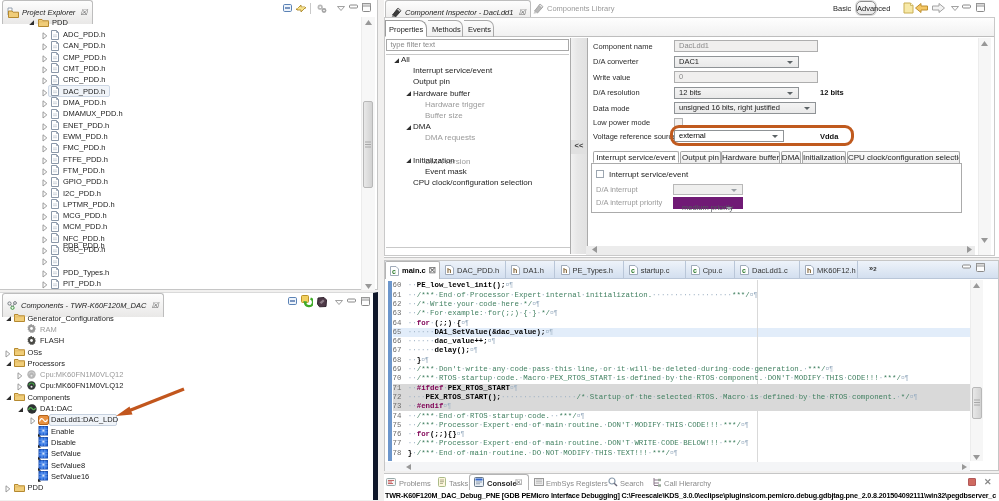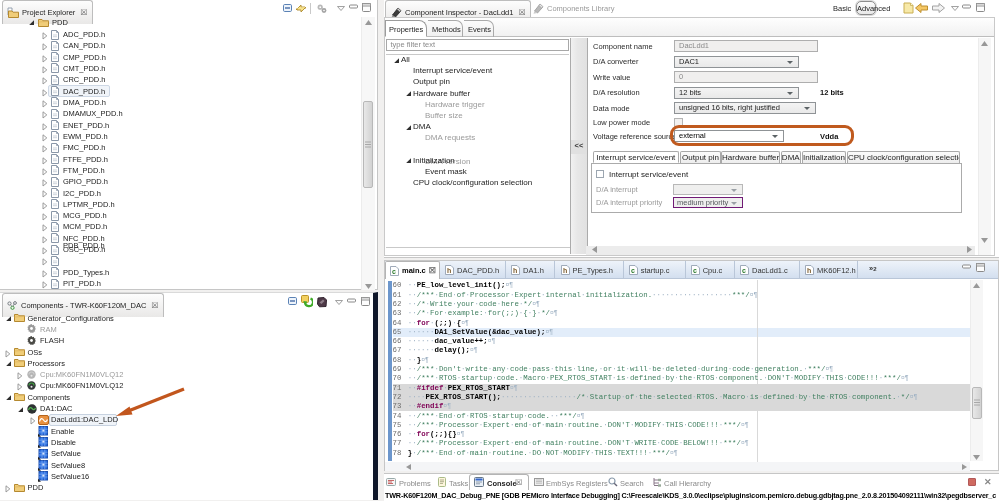--- a/index.html
+++ b/index.html
@@ -1,18 +1,18 @@
 <!DOCTYPE html>
 <html><head><meta charset="utf-8"><style>
 *{margin:0;padding:0;box-sizing:border-box;}
 html,body{width:999px;height:501px;overflow:hidden;}
 body{font-family:"Liberation Sans",sans-serif;font-size:7.5px;color:#1c1c1c;background:#f1f0ef;position:relative;}
 .abs{position:absolute;}
 .panel{position:absolute;background:#fff;}
-.vtab{position:absolute;height:24px;display:flex;align-items:center;padding:0 4px;border:1px solid #bdbdbd;border-bottom:none;border-radius:3px 3px 0 0;background:linear-gradient(#fdfdfd,#e9e8e7);}
+.vtab{position:absolute;height:24px;display:flex;align-items:center;padding:0 4px;border:1px solid #bdbdbd;border-bottom:none;border-radius:3px 3px 0 0;background:linear-gradient(#fdfdfd,#e9e8e7);font-style:italic;}
 .vtabtext{margin:0 3px;white-space:nowrap;}
 .close{color:#666;font-size:8px;margin-left:2px;}
 .tree-row{position:absolute;white-space:nowrap;height:11px;line-height:11px;}
 .grey{color:#9a9a9a;}
 .sb{position:absolute;background:#f2f2f2;}
 .sb-thumb{position:absolute;left:0px;width:11px;background:linear-gradient(90deg,#e8e8e8,#d2d2d2);border:1px solid #b8b8b8;border-radius:2px;}
 .codeline{position:absolute;left:407.8px;font-family:"Liberation Mono",monospace;font-size:7.4px;white-space:pre;line-height:9.3px;letter-spacing:0.003px;}
 .lnum{position:absolute;font-family:"Liberation Mono",monospace;font-size:7.4px;color:#6e6e6e;line-height:9.3px;}
 .kw{color:#7f0055;font-weight:bold;}
 .pl{color:#000;font-weight:bold;}
@@ -547,21 +547,21 @@
 <div class="itab" style="left:802px;top:151px;width:44px;text-align:center;padding:0">Initialization</div>
 <div class="itab" style="left:847px;top:151px;width:113px;text-align:center;padding:0">CPU clock/configuration selectio</div>
 <div class="abs" style="left:591px;top:163px;width:371px;height:50px;border:1px solid #ababab;background:#fff;z-index:1"></div>
 <div class="abs" style="left:596px;top:170px;width:8px;height:8px;border:1px solid #9ca6b0;background:#fff;z-index:4"></div>
 <div class="abs" style="left:609px;top:170px;z-index:4;font-size:8px">Interrupt service/event</div>
 <div class="abs" style="left:596px;top:185px;color:#9a9a9a;z-index:4">D/A interrupt</div>
 <div class="abs" style="left:673px;top:184px;width:70px;height:11px;border:1px solid #b8b8b8;background:#efefee;z-index:4">
     <div class="darr" style="top:3.5px;border-top-color:#9aa0a5"></div>
   </div>
 <div class="abs" style="left:596px;top:198px;color:#9a9a9a;z-index:4">D/A interrupt priority</div>
-<div class="abs" style="left:673px;top:197px;width:70px;height:11px;border:1px solid #701a75;background:#efefee;color:#55595d;line-height:9px;padding-left:3px;z-index:4">medium priority<div class="darr" style="top:3.5px;border-top-color:#9aa0a5"></div></div>
+<div class="abs" style="left:673px;top:197px;width:70px;height:11px;border:6px solid #701a75;background:#efefee;color:#55595d;line-height:9px;padding-left:3px;z-index:4">medium priority<div class="darr" style="top:3.5px;border-top-color:#9aa0a5"></div></div>
 <div class="sb" style="left:586px;top:245.5px;width:389px;height:9.5px;background:#ececec"></div>
 <svg class="abs" style="left:592px;top:246px" width="5" height="7">
     <path d="M5 0 L0 3.5 L5 7 Z" fill="#989898"></path>
   </svg>
 <svg class="abs" style="left:967px;top:246px" width="5" height="7">
     <path d="M0 0 L5 3.5 L0 7 Z" fill="#989898"></path>
   </svg>
 <div class="sb" style="left:978px;top:38px;width:13px;height:217px;background:#f6f6f6;border-left:1px solid #ececec"></div>
 <svg class="abs" style="left:981px;top:41px" width="7" height="5">
     <path d="M0 5 L3.5 0 L7 5 Z" fill="#989898"></path>

